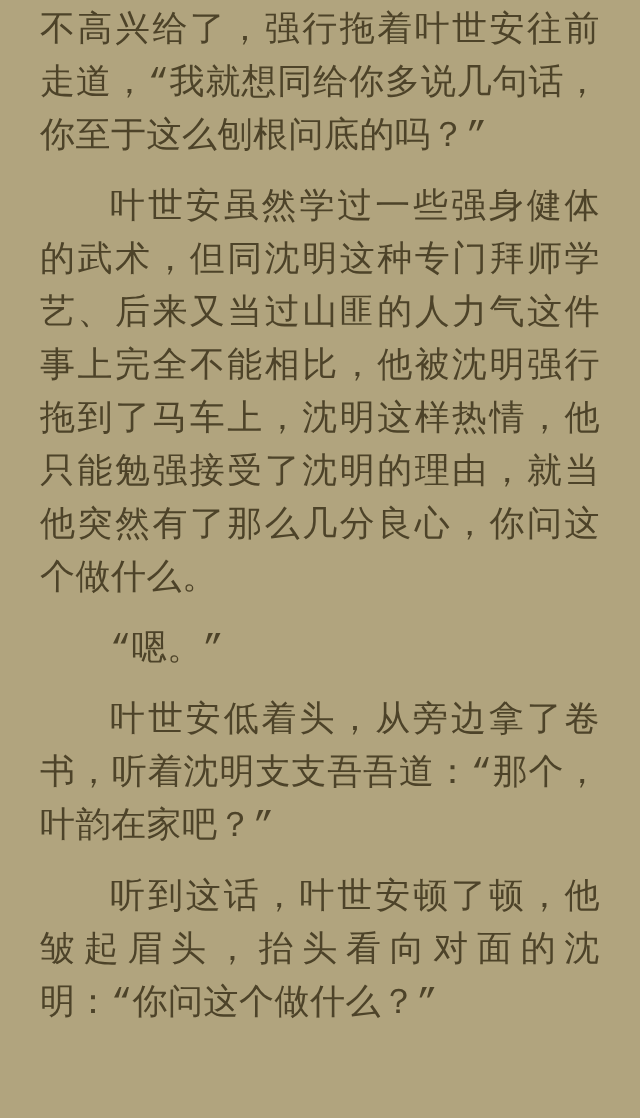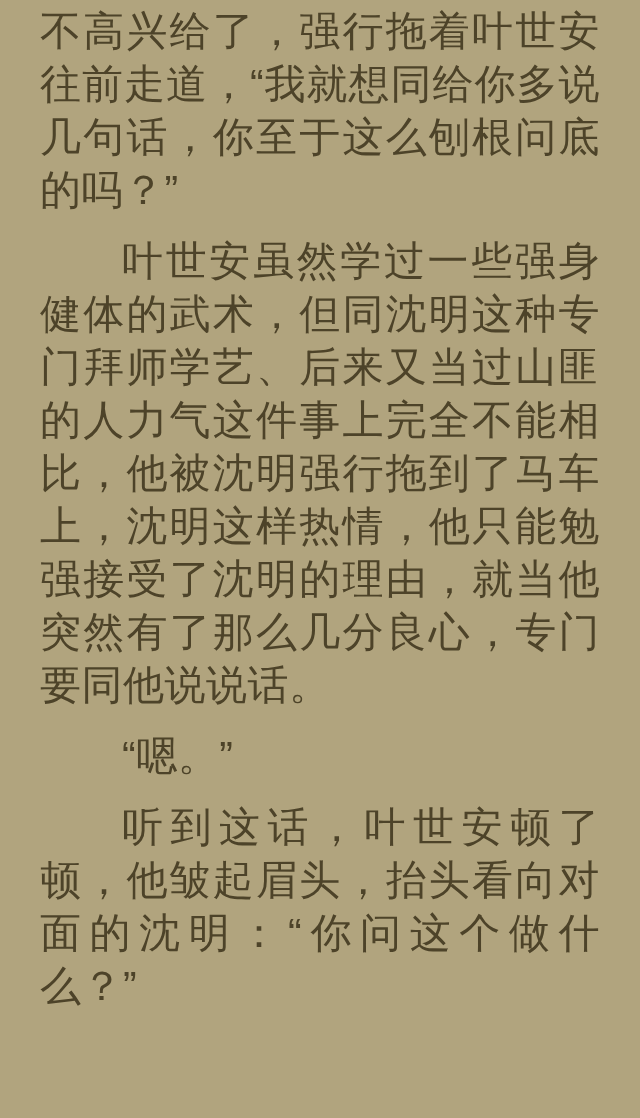--- a/index.html
+++ b/index.html
@@ -10,37 +10,39 @@
   }
   body {
     font-family: "Liberation Sans", "DejaVu Sans", sans-serif;
   }
   .reader-page {
     width: 640px;
     height: 1118px;
     padding: 5px 40px 0 40px;
   }
   .reader-text p {
-    font-size: 41px;
+    font-size: 35px;
     line-height: 53px;
     text-align: justify;
     text-justify: inter-character;
     text-indent: 2em;
     margin-top: 18px;
     letter-spacing: 0.5px;
     word-break: break-all;
+    font-family: Liberation Mono, monospace;
   }
   .reader-text p.no-indent {
     text-indent: 0;
     margin-top: 0;
   }
 </style>
 </head>
 <body style="background: rgb(177, 164, 126);">
 
 <div class="reader-page" style="background: rgb(177, 164, 126);">
   <div class="reader-text" style="color: rgb(77, 67, 41);">
     <p class="no-indent">不高兴给了，强行拖着叶世安往前走道，“我就想同给你多说几句话，你至于这么刨根问底的吗？”</p>
-    <p>叶世安虽然学过一些强身健体的武术，但同沈明这种专门拜师学艺、后来又当过山匪的人力气这件事上完全不能相比，他被沈明强行拖到了马车上，沈明这样热情，他只能勉强接受了沈明的理由，就当他突然有了那么几分良心，专门要同他说说话。</p>
+    <p>叶世安虽然学过一些强身健体的武术，但同沈明这种专门拜师学艺、后来又当过山匪的人力气这件事上完全不能相比，他被沈明强行拖到了马车上，沈明这样热情，他只能勉强接受了沈明的理由，就当他突然有了那么几分良心，你问这个做什么。</p>
     <p>“嗯。”</p>
+    <p>叶世安低着头，从旁边拿了卷书，听着沈明支支吾吾道：“那个，叶韵在家吧？”</p>
     <p>听到这话，叶世安顿了顿，他皱起眉头，抬头看向对面的沈明：“你问这个做什么？”</p>
   </div>
 </div>
 
 </body></html>

